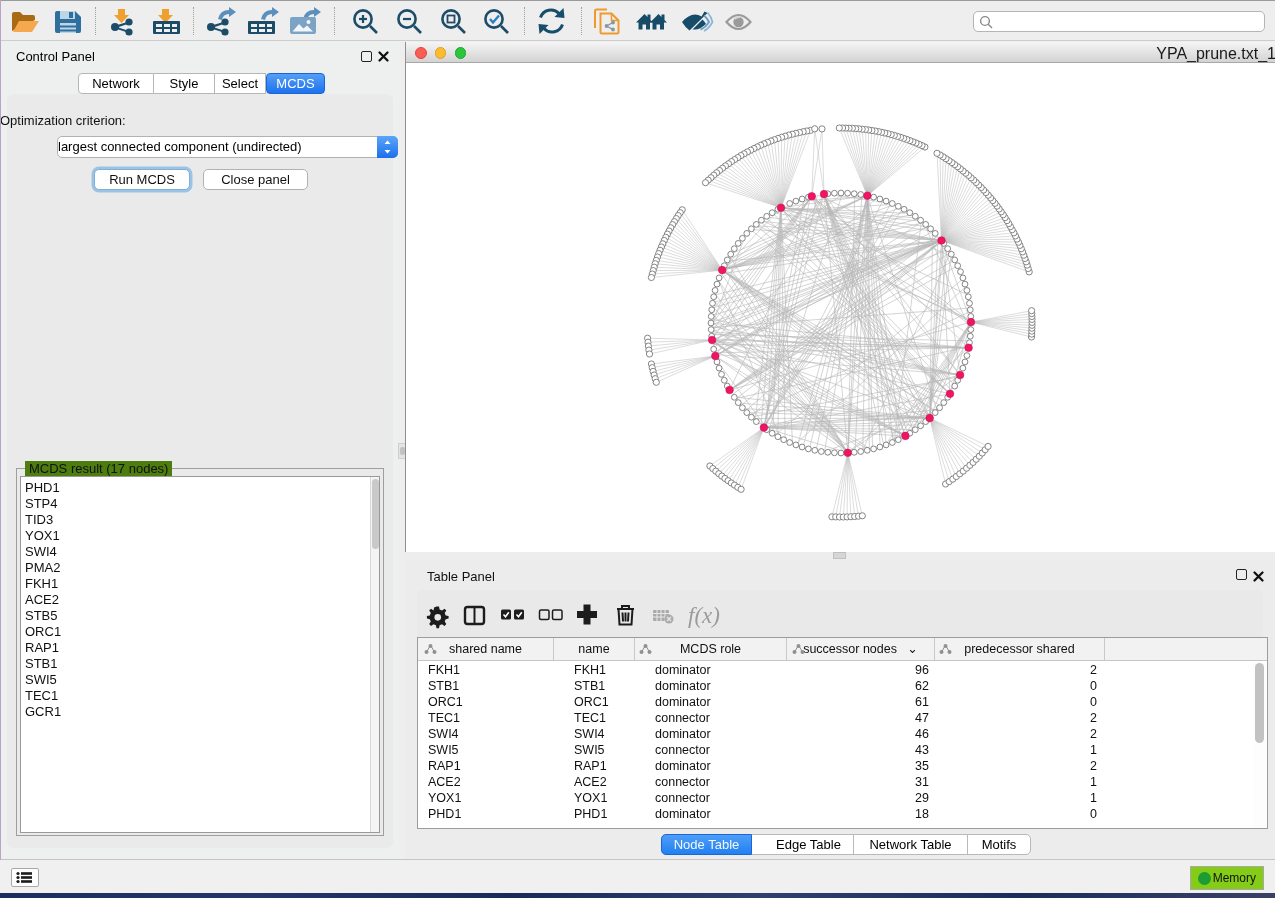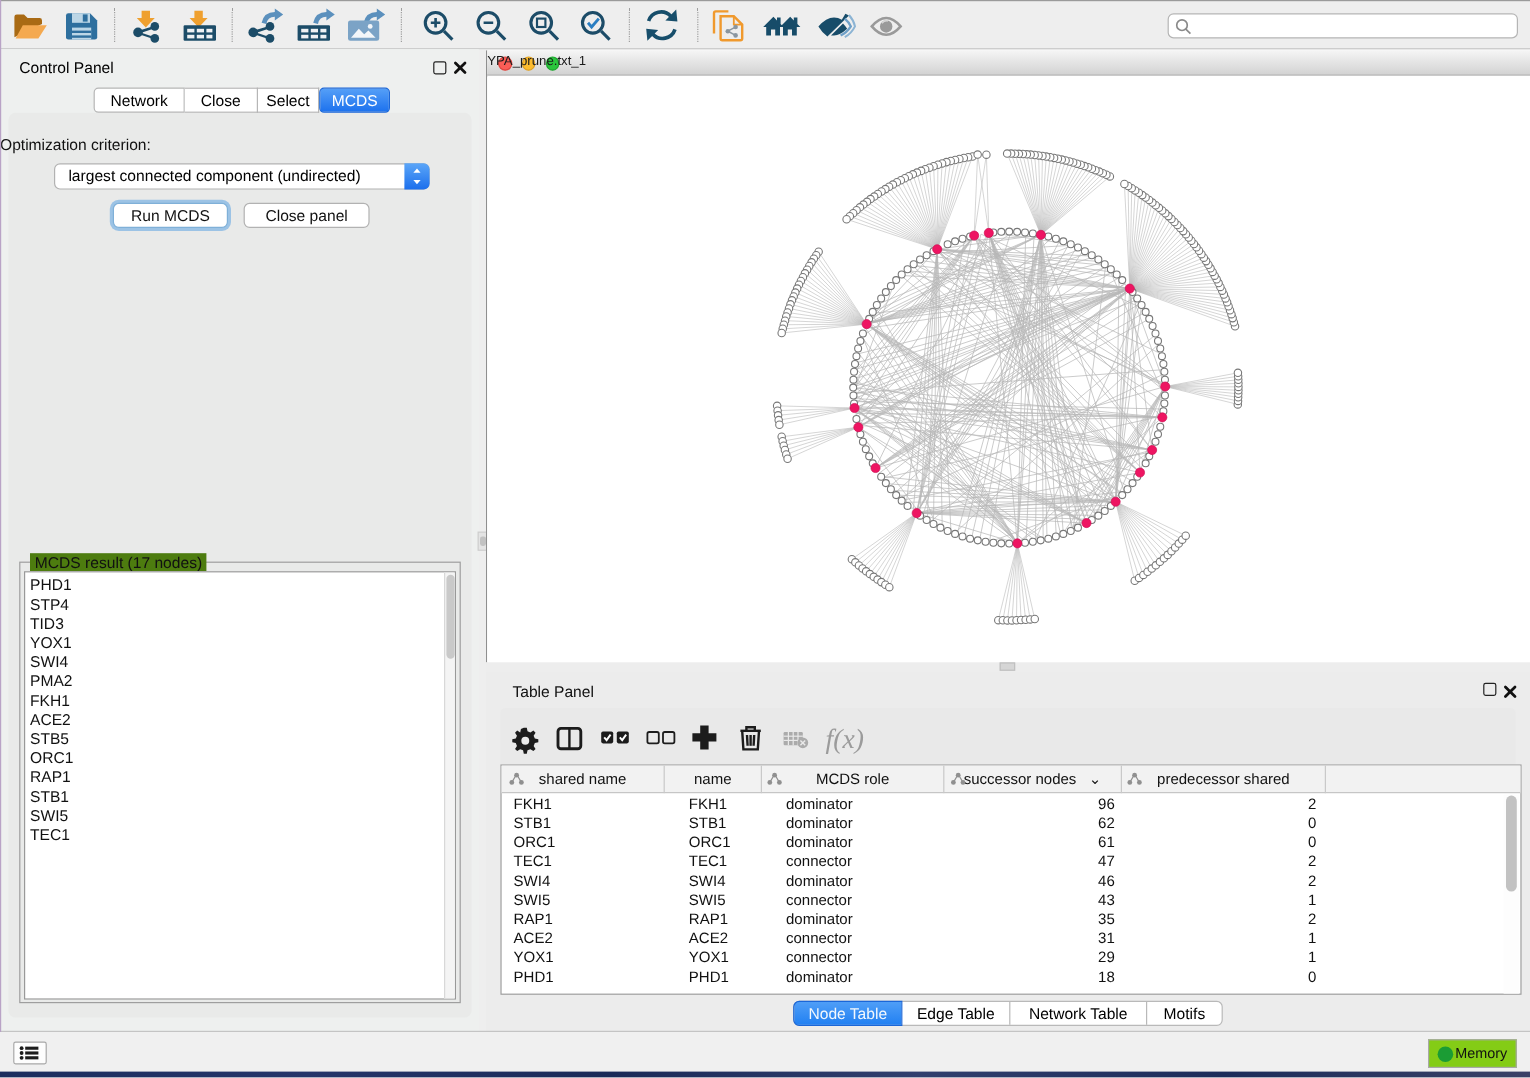--- a/index.html
+++ b/index.html
@@ -12,40 +12,40 @@
 
 #leftpanel{left:0;top:41px;width:399px;height:818px;background:#eef0ef}
 #cp-title{position:absolute;left:16px;top:8px;font-size:13px;color:#000}
 .winbtn{position:absolute;top:10px;width:11px;height:11px;border:1.5px solid #222;border-radius:2px}
 #cp-pane{position:absolute;left:7px;top:53px;width:386px;height:754px;background:#e9eae9;border-radius:6px}
 #tabs{position:absolute;left:78px;top:32px;height:21px;display:flex;font-size:13px}
 .tab{background:#fff;border:1px solid #b6b6b6;border-left:none;display:flex;align-items:center;justify-content:center;color:#000}
 .tab.first{border-left:1px solid #b6b6b6;border-radius:4px 0 0 4px}
 .tab.sel{background:linear-gradient(#559ff7,#1d72ee);color:#fff;border:1px solid #1a66d8;border-radius:4px}
 #optlabel{position:absolute;left:0;top:72px;width:399px;text-align:left;font-size:13px}
-#dropdown{position:absolute;left:45px;top:95px;width:313px;height:22px;background:#fff;border:1px solid #b2b2b2;border-radius:5px;font-size:13px;line-height:20px;padding-left:11px;color:#000}
+#dropdown{position:absolute;left:57px;top:95px;width:341px;height:22px;background:#fff;border:1px solid #b2b2b2;border-radius:5px;font-size:13px;line-height:20px;color:#000}
 #dropdown .cap{position:absolute;right:-1px;top:-1px;width:21px;height:22px;background:linear-gradient(#5ba6f8,#1c6fec);border-radius:0 5px 5px 0}
 .btn{position:absolute;top:128px;height:21px;background:#fff;border:1px solid #b2b2b2;border-radius:5px;font-size:13px;text-align:center;line-height:19px}
 #runbtn{left:94px;width:96px;box-shadow:0 0 0 2.5px #9cc3e5;border-color:#7fb0d8}
 #closebtn{left:203px;width:105px}
 
 #fs{position:absolute;left:16px;top:427px;width:368px;height:368px;border:1px solid #9e9e9e}
 #fs-legend{position:absolute;left:8px;top:-8px;background:#4d7c0f;padding:0 4px;font-size:13px}
 #fs-list{position:absolute;left:3px;top:7px;width:360px;height:357px;background:#fff;border:1px solid #999;overflow:hidden;font-size:13px;padding-top:3px}
 #fs-list .it{height:16px;line-height:16px;padding-left:4px}
 #fs-sb{position:absolute;right:0;top:0;width:9px;height:357px;background:#f4f4f4;border-left:1px solid #d8d8d8}
 #fs-sb .th{position:absolute;left:1px;top:2px;width:7px;height:70px;background:#c9c9c9;border-radius:4px}
 
 #vsplit-handle{left:398px;top:443px;width:9px;height:16px;background:#e4e4e4;border:1px solid #cfcfcf}
 #vsplit-knob{left:400px;top:447px;width:5px;height:8px;background:#c2c2c2;border-radius:2px}
 
 #netview{left:405px;top:42px;width:870px;height:510px;background:#fff;border-left:1px solid #8f8f8f}
 #titlebar{position:absolute;left:0;top:0;width:870px;height:21px;background:linear-gradient(#f5f5f5,#d3d3d3);border-bottom:1px solid #a8a8a8}
 #titlebar .tl{position:absolute;top:5px;width:11.5px;height:11.5px;border-radius:6px}
-#nettitle{position:absolute;top:3px;left:0;width:870px;text-align:left;font-size:11px;color:#1a1a1a}
+#nettitle{position:absolute;top:3px;left:0;width:870px;text-align:right;font-size:16px;color:#1a1a1a}
 #netcanvas{position:absolute;left:0;top:22px;width:870px;height:488px;background:#fff}
 
 #hsplit{left:405px;top:552px;width:870px;height:8px;background:#ededed}
 #hsplit-knob{left:833px;top:552px;width:13px;height:7px;background:#d6d6d6;border:1px solid #c0c0c0}
 
 #tablepanel{left:405px;top:560px;width:870px;height:299px;background:#ececec}
 #tp-title{position:absolute;left:22px;top:9px;font-size:13px}
 #tp-toolbar{position:absolute;left:12px;top:30px;width:846px;height:73px;background:#e9e9e9;border-radius:4px 4px 0 0}
 #tbl{position:absolute;left:12px;top:77px;width:851px;height:192px;background:#fff;border:1px solid #9c9c9c}
 #thead{position:absolute;left:0;top:0;width:849px;height:23px;background:#f2f2f2;border-bottom:1px solid #c6c6c6;font-size:12.5px}
@@ -54,21 +54,21 @@
 #tbody{position:absolute;left:0;top:24px;width:849px;font-size:12.5px}
 .trow{height:16px;line-height:16px;position:relative}
 .c1{position:absolute;left:10px}.c2{position:absolute;left:156px}.c3{position:absolute;left:237px}
 .c4{position:absolute;width:120px;left:391px;text-align:right}.c5{position:absolute;width:120px;left:559px;text-align:right}
 #tbl-sb{position:absolute;right:1px;top:24px;width:13px;height:166px;background:#fdfdfd}
 #tbl-sb .th{position:absolute;left:2px;top:1px;width:9px;height:80px;background:#c2c2c2;border-radius:5px}
 
 #seg{position:absolute;left:256px;top:274px;height:21px;display:flex;font-size:13px;background:#fff;border:1px solid #b9b9b9;border-radius:5px}
 .segit{border-right:1px solid #b9b9b9;display:flex;align-items:center;justify-content:center;color:#000}
 .segit:last-child{border-right:none}
-.segit.sel{background:linear-gradient(#4f9ef7,#2180f2);color:#f3f8fd;margin:-1px 0 -1px -1px;border-radius:5px 0 0 5px;border:1px solid #1a66d8}
+.segit.sel{background:linear-gradient(#4f9ef7,#2180f2);color:#f3f8fd;margin:-1px 12px -1px -1px;border-radius:5px 0 0 5px;border:1px solid #1a66d8}
 
 #statusbar{left:0;top:859px;width:1275px;height:34px;background:#f0f0f0;border-top:1px solid #c4c4c4}
 #listbtn{position:absolute;left:11px;top:8px;width:28px;height:19px;background:#fdfdfd;border:1px solid #a8a8a8;border-radius:2px}
 #membtn{position:absolute;left:1190px;top:6px;width:74px;height:24px;background:#84cc16;border:1px solid #a8a8a8;font-size:12px;text-align:right;line-height:22px;padding-right:7px}
 #membtn .dot{position:absolute;left:7px;top:5px;width:13px;height:13px;border-radius:7px;background:#1b9c34}
 #wallpaper{left:0;top:893px;width:1275px;height:5px;background:linear-gradient(90deg,#1b2d5e,#25356a 20%,#1a2a58 40%,#313f6e 60%,#1c2c5a 80%,#3a4167)}
 </style></head>
 <body>
 <div id="toolbar" class="abs">
 <svg width="1275" height="40" xmlns="http://www.w3.org/2000/svg" style="position:absolute;top:0;left:0">
@@ -206,21 +206,21 @@
 </div>
 <div id="leftpanel" class="abs">
 <div id="cp-title">Control Panel</div>
 <div class="winbtn" style="left:361px"></div>
 <svg class="abs" style="left:377px;top:9px" width="13" height="13" xmlns="http://www.w3.org/2000/svg">
       <path d="M2.5 2.5 L10.5 10.5 M10.5 2.5 L2.5 10.5" stroke="#111" stroke-width="2.3" stroke-linecap="round"></path>
     </svg>
 <div id="cp-pane"></div>
 <div id="tabs">
 <div class="tab first" style="width:76px">Network</div>
-<div class="tab" style="width:61px">Close</div>
+<div class="tab" style="width:61px">Style</div>
 <div class="tab" style="width:51px">Select</div>
 <div class="tab sel" style="width:59px">MCDS</div>
 </div>
 <div id="optlabel">Optimization criterion:</div>
 <div id="dropdown">largest connected component (undirected)
 <div class="cap"><svg width="21" height="22" xmlns="http://www.w3.org/2000/svg">
           <path d="M10.5 4.5 L13.5 8 L7.5 8 Z" fill="#fff"></path>
           <path d="M10.5 17.5 L13.5 14 L7.5 14 Z" fill="#fff"></path>
         </svg></div>
 </div>
@@ -236,20 +236,21 @@
         <div class="it">SWI4</div>
         <div class="it">PMA2</div>
 <div class="it">FKH1</div>
         <div class="it">ACE2</div>
         <div class="it">STB5</div>
         <div class="it">ORC1</div>
 <div class="it">RAP1</div>
         <div class="it">STB1</div>
         <div class="it">SWI5</div>
         <div class="it">TEC1</div>
+<div class="it">GCR1</div>
 <div id="fs-sb">
           <div class="th"></div>
         </div>
 </div>
 </div>
 </div>
 <div id="vsplit-handle" class="abs"></div>
 <div id="vsplit-knob" class="abs"></div>
 <div id="netview" class="abs">
 <div id="titlebar">

